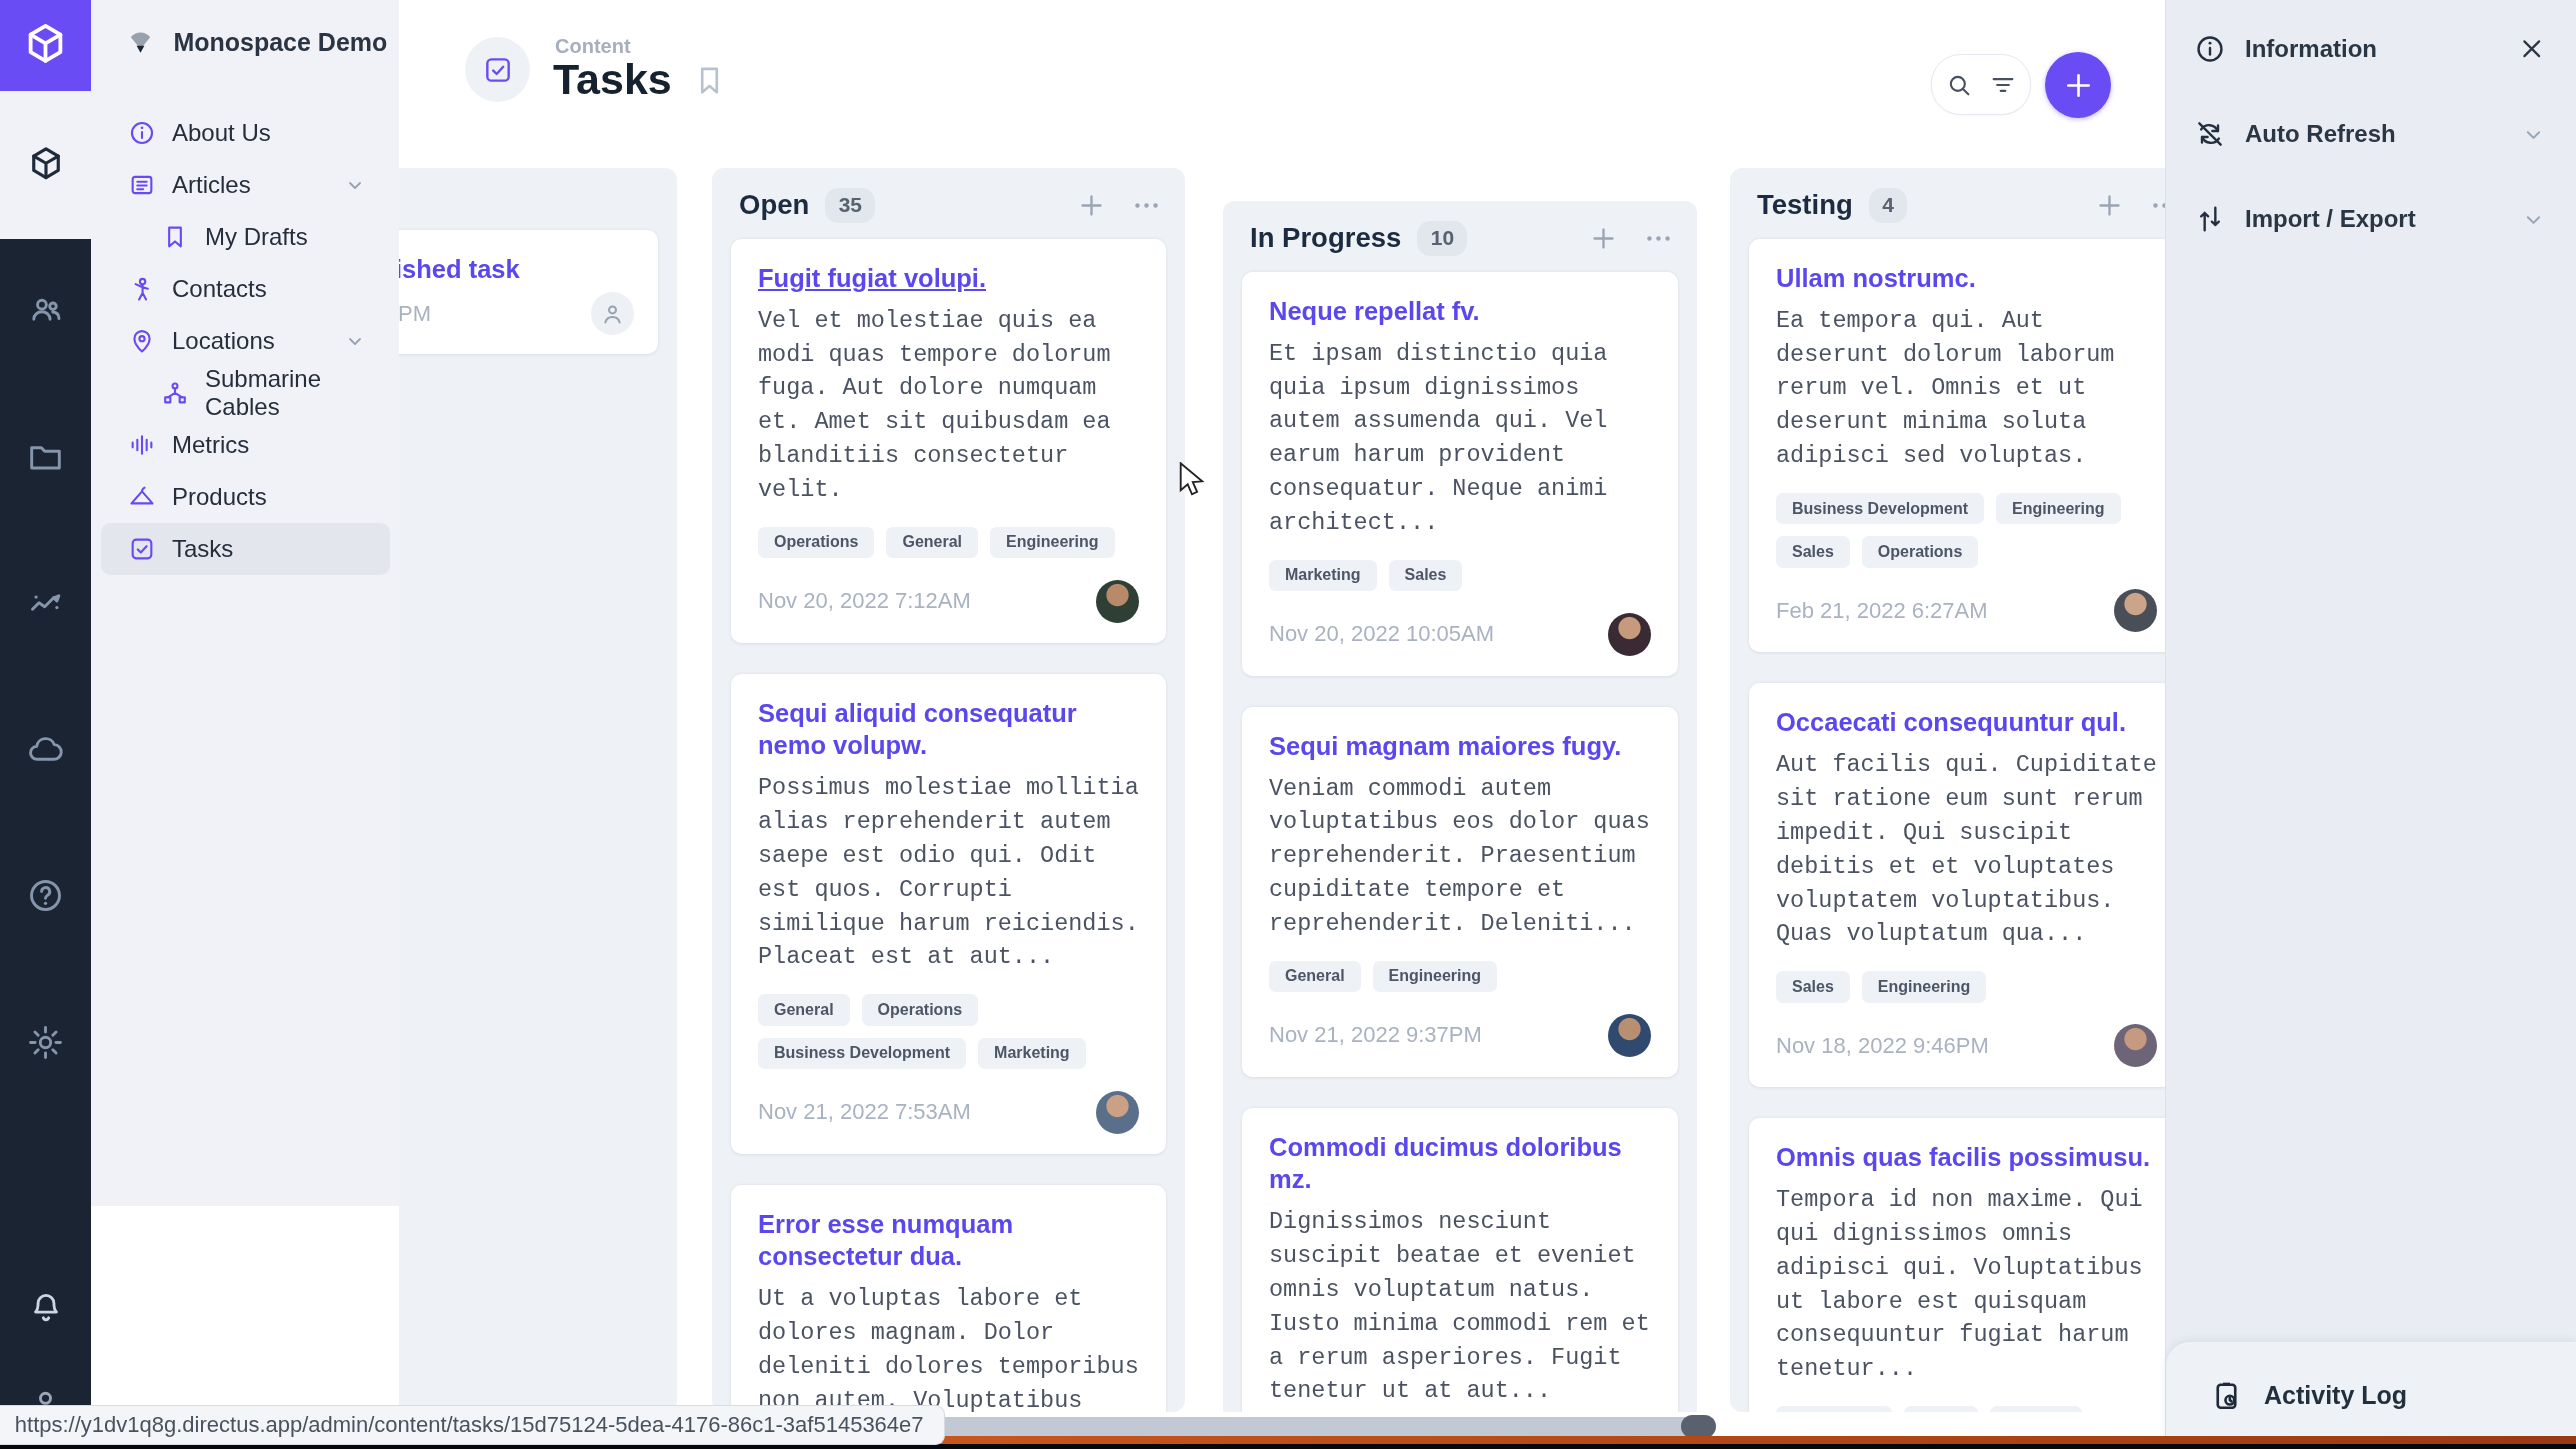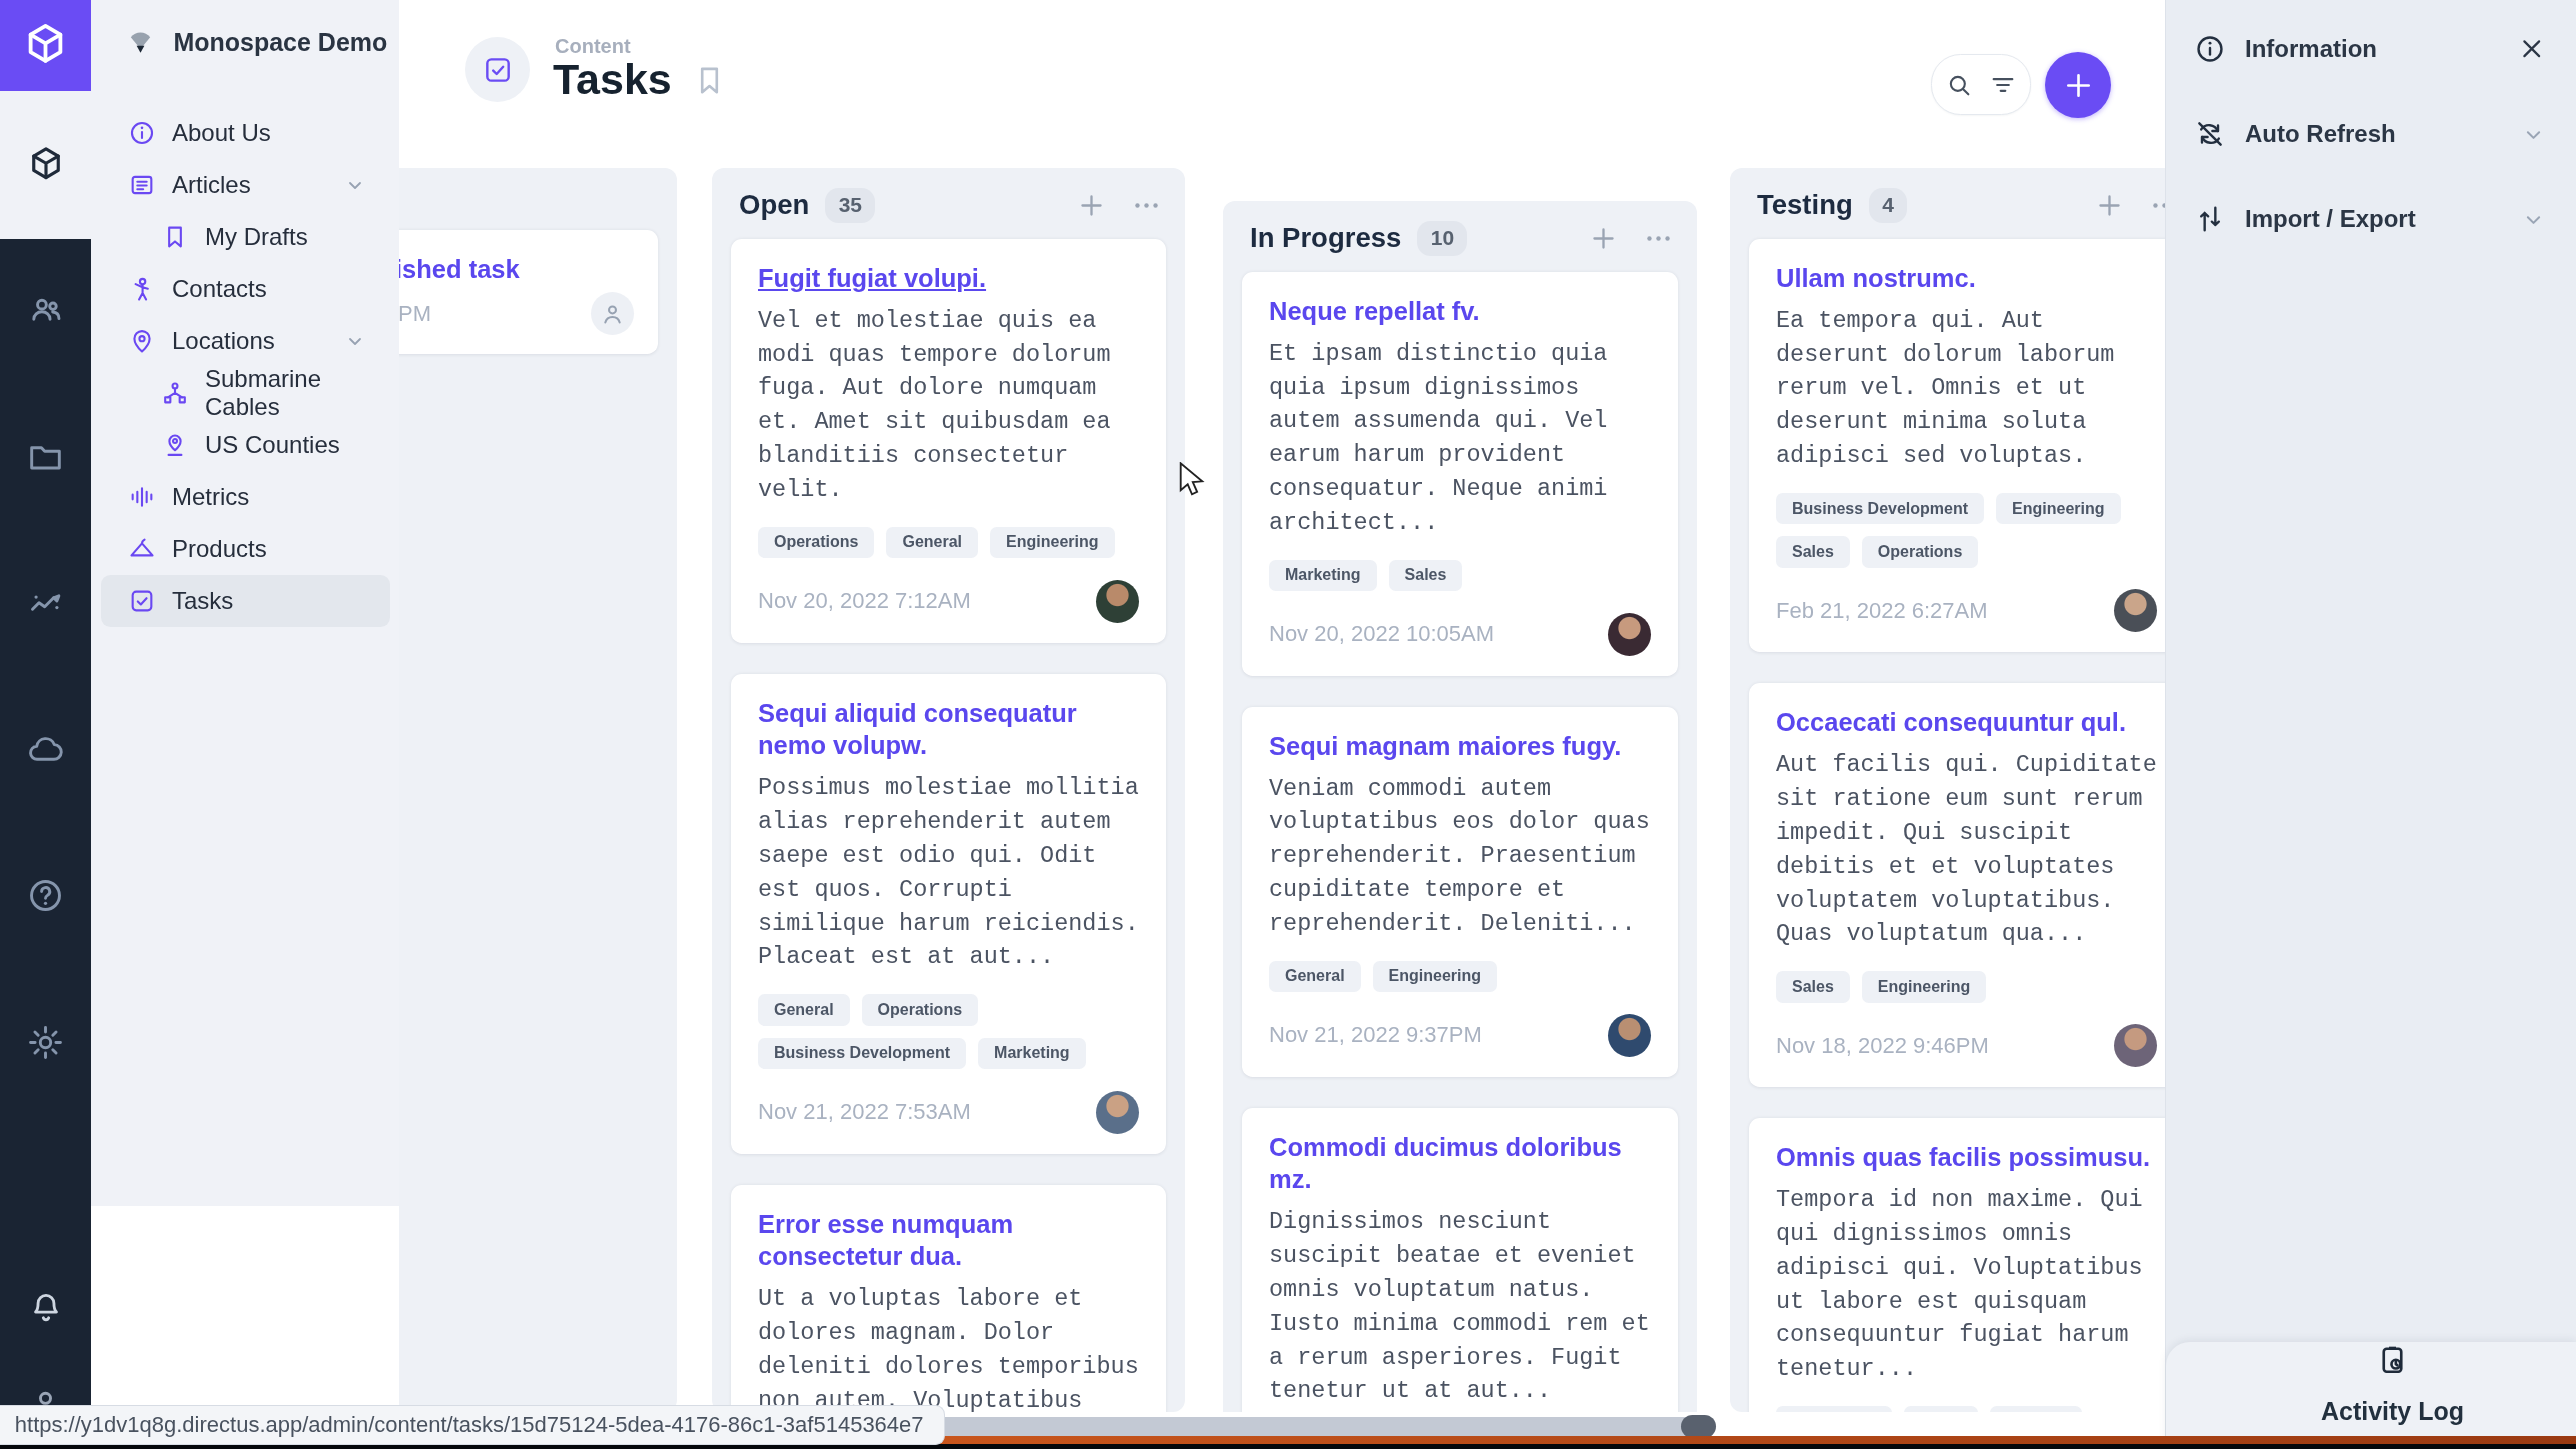--- a/index.html
+++ b/index.html
@@ -64,21 +64,21 @@
   .card.mini .date{margin-left:151px;}
   
   .right-sb{position:absolute;left:2165px;top:0;width:411px;height:1449px;background:#e9edf3;border-left:1.3px solid #dde2ea;box-sizing:border-box;}
   .sb-list{position:absolute;top:6.7px;left:0;right:0;}
   .sb-item{height:85px;display:flex;align-items:center;padding-left:28px;gap:19px;}
   .sb-item .slab{font-size:24px;font-weight:600;color:#2b3645;}
   .sb-item .sico{color:#232f3f;}
   .sb-item .strail{margin-left:auto;margin-right:29.5px;}
   .strail.x{color:#2b3645;}
   .strail.ch{color:#9aa5b5;}
-  .activity{position:absolute;left:0;right:0;top:1342px;bottom:0;background:#eef1f6;border-top-left-radius:24px;box-shadow:0 -2px 8px rgba(20,35,60,.08);display:flex;align-items:center;padding-left:43px;gap:20px;color:#1f2b3a;flex-direction:column;}
+  .activity{position:absolute;left:0;right:0;top:1342px;bottom:0;background:#eef1f6;border-top-left-radius:24px;box-shadow:0 -2px 8px rgba(20,35,60,.08);display:flex;align-items:center;padding-left:43px;gap:20px;color:#1f2b3a;}
   .activity .alab{font-size:25px;font-weight:600;color:#22303e;}
   
   .hthumb{position:absolute;left:402px;top:1417px;width:1313px;height:19px;border-radius:9.4px;background:#c3c9d4;}
   .hcap{position:absolute;left:1681px;top:1415px;width:35px;height:23px;border-radius:11.4px;background:#59616e;}
   .status-pill{position:absolute;left:0;top:1405px;height:38px;padding:0 20px 0 14.8px;background:#f3f5f8;border:1.3px solid #d7dce4;border-left:none;border-radius:0 9.4px 9.4px 0;display:flex;align-items:center;font-size:22px;color:#49525f;z-index:9;}
   .bs-blue{position:absolute;left:0;top:1436px;width:674px;height:9.4px;background:#174a80;}
   .bs-orange{position:absolute;left:674px;top:1436px;width:1902px;height:9.4px;background:linear-gradient(90deg,#d05a1e,#9a3a12);}
   .bs-black{position:absolute;left:0;top:1444px;width:2576px;height:5.4px;background:#05080c;}
   .cursor{position:absolute;left:1178px;top:462px;z-index:20;}
 </style>
@@ -222,30 +222,20 @@
         <div class="nav-item sub">
           <span class="nico">
             <svg width="28" height="28" viewBox="0 0 24 24" fill="none" stroke="currentColor" stroke-width="1.8" stroke-linecap="round" stroke-linejoin="round">
               <circle cx="12" cy="6" r="2.1"></circle>
               <rect x="3.6" y="15.6" width="4.4" height="4.4"></rect>
               <rect x="16" y="15.6" width="4.4" height="4.4"></rect>
               <path d="M12 8.2v3.6M12 11.8l-6 4M12 11.8l6 4"></path>
             </svg>
           </span>
           <span class="nlab">Submarine Cables</span>
-        </div>
-        <div class="nav-item sub">
-          <span class="nico">
-            <svg width="28" height="28" viewBox="0 0 24 24" fill="none" stroke="currentColor" stroke-width="1.8" stroke-linecap="round" stroke-linejoin="round">
-              <path d="M12 16.5s-4.8-4.3-4.8-7.8a4.8 4.8 0 0 1 9.6 0c0 3.5-4.8 7.8-4.8 7.8z"></path>
-              <circle cx="12" cy="8.6" r="1.7"></circle>
-              <path d="M6.5 20.5h11"></path>
-            </svg>
-          </span>
-          <span class="nlab">US Counties</span>
         </div>
         <div class="nav-item">
           <span class="nico">
             <svg width="28" height="28" viewBox="0 0 24 24" fill="none" stroke="currentColor" stroke-width="1.8" stroke-linecap="round" stroke-linejoin="round">
               <path d="M4 10v4M8 7.5v9M12 4.5v15M16 7.5v9M20 10v4"></path>
             </svg>
           </span>
           <span class="nlab">Metrics</span>
         </div>
         <div class="nav-item">

